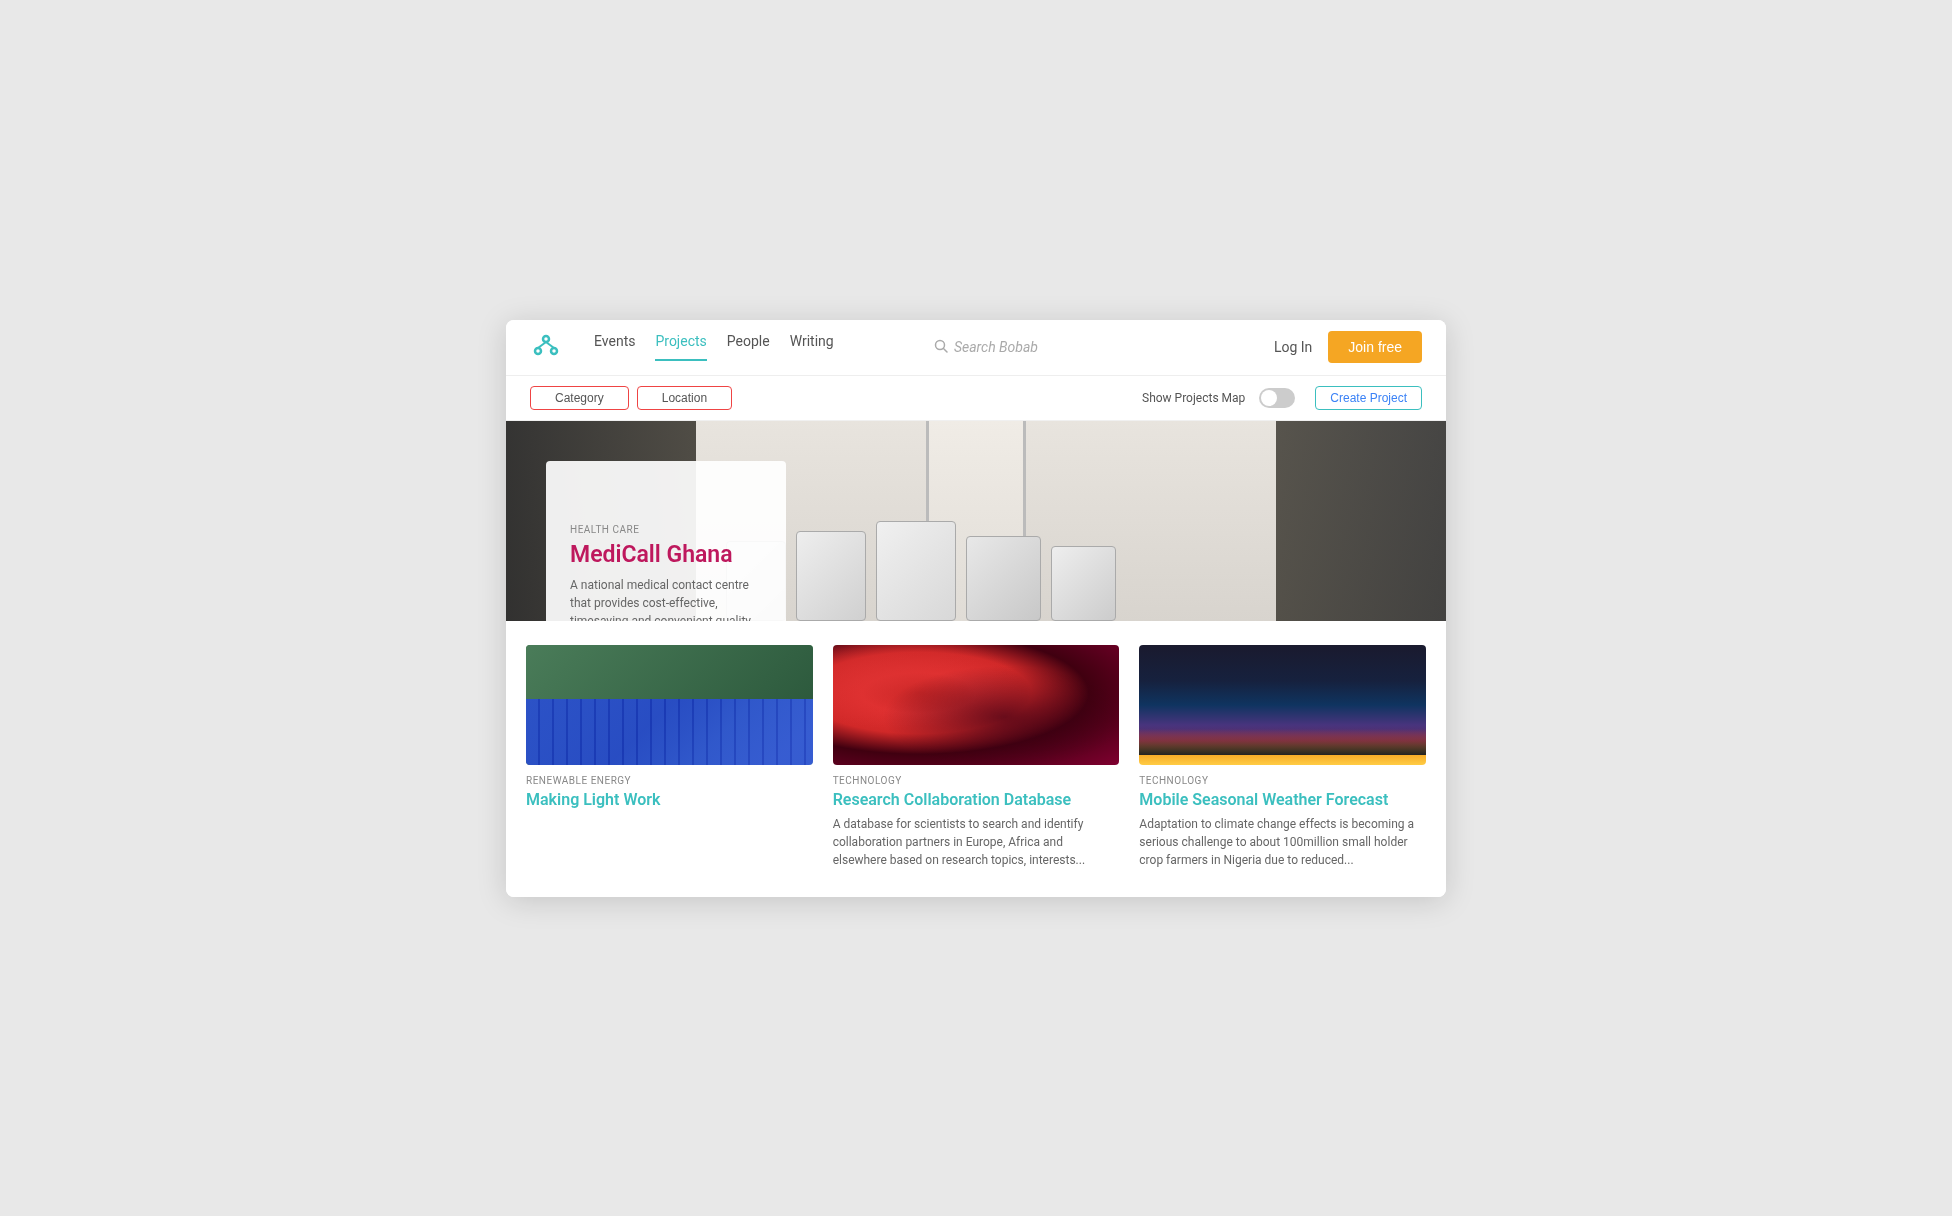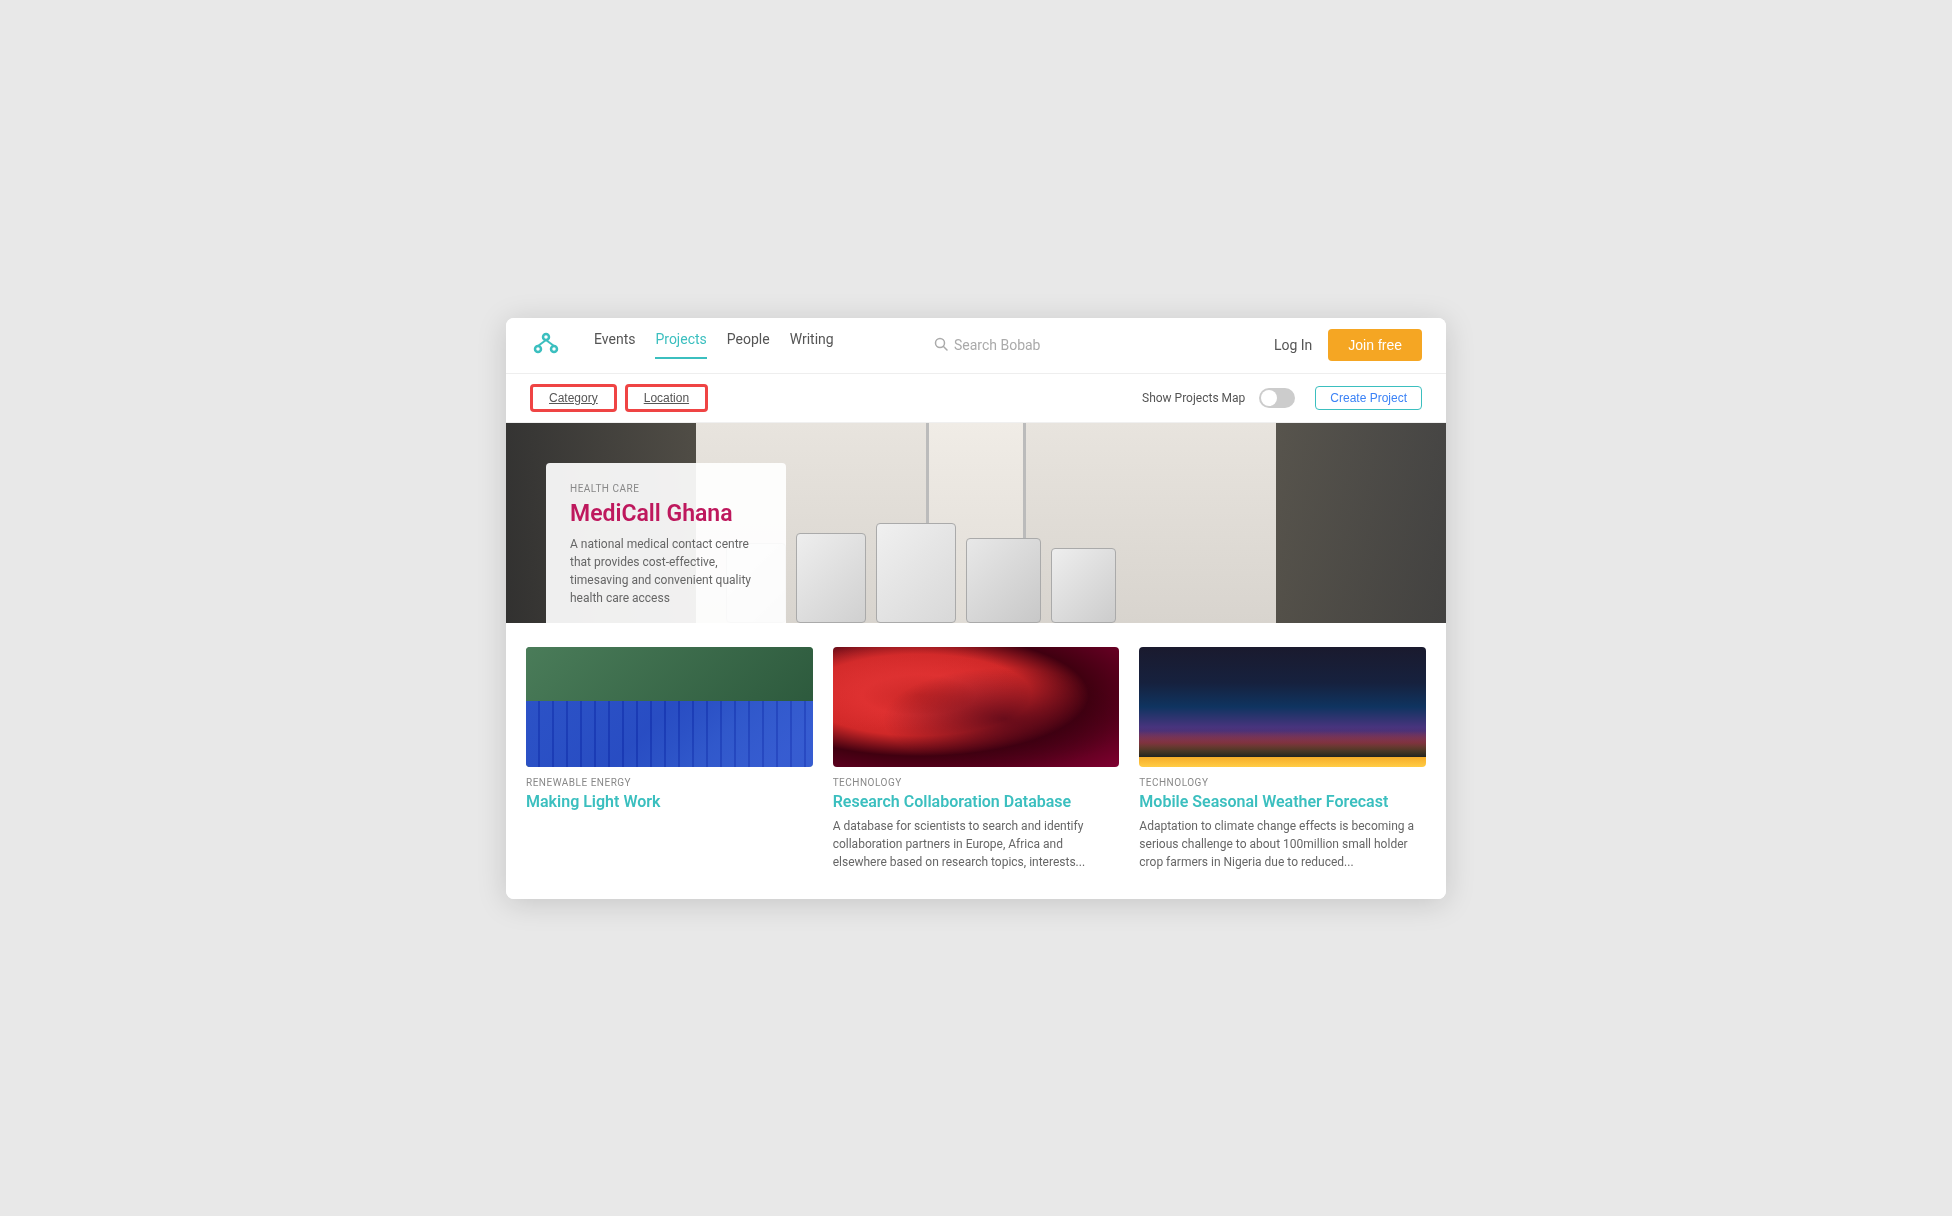--- a/index.html
+++ b/index.html
@@ -54,20 +54,21 @@
       border-bottom: 2px solid #3bbfbf;
       padding-bottom: 10px;
     }
     .search-area {
       display: flex;
       align-items: center;
       gap: 6px;
       color: #aaa;
       font-size: 14px;
       flex: 1;
+      font-style: italic;
     }
     .search-icon-wrap {
       color: #aaa;
     }
     .nav-right {
       display: flex;
       align-items: center;
       gap: 16px;
     }
     .login-link {
@@ -90,28 +91,27 @@
     
     .filter-bar {
       display: flex;
       align-items: center;
       padding: 10px 24px;
       background: #fff;
       border-bottom: 1px solid #f0f0f0;
       gap: 8px;
     }
     .filter-btn {
-      border: 3px solid #ef4444;
-      border-radius: 4px;
-      background: #fff;
-      padding: 4px 16px;
+      border: 1px solid #ef4444;
+      border-radius: 4px;
+      background: #fff;
+      padding: 4px 24px;
       font-size: 12px;
       color: #555;
       cursor: pointer;
-      text-decoration: underline;
     }
     .filter-spacer { flex: 1; }
     .show-map-label {
       font-size: 12px;
       color: #555;
       margin-right: 6px;
     }
     .toggle-switch {
       width: 36px;
       height: 20px;
@@ -156,20 +156,21 @@
       border-radius: 4px;
       padding: 20px 24px;
       width: 240px;
     }
     .hero-category {
       font-size: 10px;
       color: #888;
       text-transform: uppercase;
       letter-spacing: 0.5px;
       margin-bottom: 6px;
+      margin-top: 43px;
     }
     .hero-title {
       color: #be185d;
       font-size: 23px;
       font-weight: 600;
       margin-bottom: 8px;
     }
     .hero-desc {
       font-size: 12px;
       color: #666;

